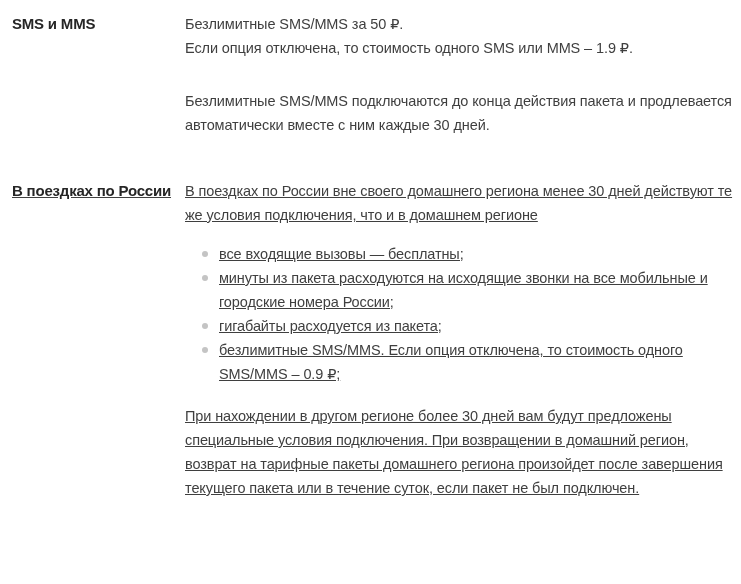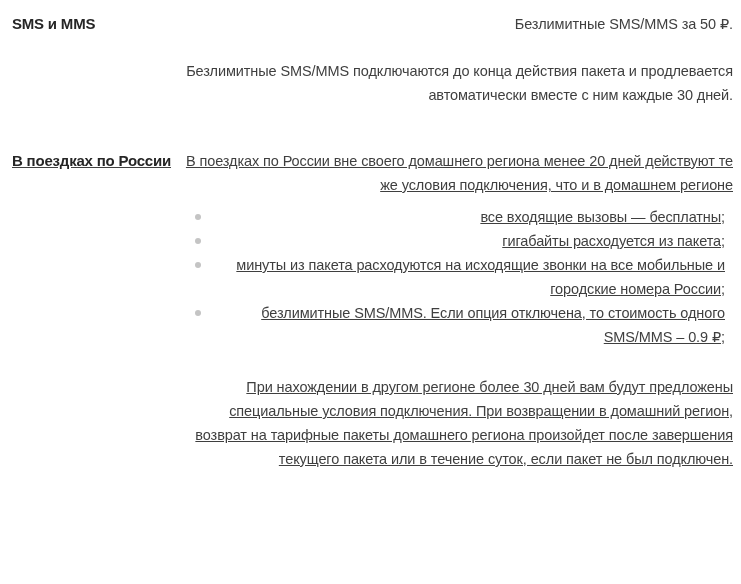--- a/index.html
+++ b/index.html
@@ -34,80 +34,80 @@
     width: 173px;
     flex: 0 0 173px;
     font-weight: bold;
     font-size: 15px;
     color: #262626;
     letter-spacing: -0.2px;
   }
   .section-body {
     width: 548px;
     flex: 0 0 548px;
-    text-align: right;
   }
   .para { margin: 0; }
-  .para + .para { margin-top: 23px; }
+  .para + .para { margin-top: 29px; }
   .line { margin: 0; }
   ul.bullet-list {
     list-style: none;
-    margin: 8px;
+    margin: 15px;
     padding: 0;
   }
   ul.bullet-list li {
     position: relative;
     padding-left: 19px;
   }
   .bullet-dot {
     position: absolute;
     left: 2px;
     top: 9px;
     width: 6px;
     height: 6px;
     border-radius: 50%;
     background: #c4c4c4;
   }
-  .outro { margin-top: 26px; }
+  .outro { margin-top: 18px; }
 </style>
 </head>
 <body>
 
 <div class="doc">
 
   <div class="section">
     <div class="section-label">SMS и MMS</div>
     <div class="section-body">
       <div class="para">
         <div class="line">Безлимитные SMS/MMS за 50 ₽.</div>
+        <div class="line">Если опция отключена, то стоимость одного SMS или MMS – 1.9 ₽.</div>
       </div>
       <div class="para">
         <div class="line">Безлимитные SMS/MMS подключаются до конца действия пакета и продлевается автоматически вместе с ним каждые 30 дней.</div>
       </div>
     </div>
   </div>
 
   <div class="section">
     <div class="section-label">В поездках по России</div>
     <div class="section-body">
       <div class="para">
-        <div class="line">В поездках по России вне своего домашнего региона менее 20 дней действуют те же условия подключения, что и в домашнем регионе</div>
+        <div class="line">В поездках по России вне своего домашнего региона менее 30 дней действуют те же условия подключения, что и в домашнем регионе</div>
       </div>
       <ul class="bullet-list">
         <li>
           <span class="bullet-dot"></span>
           <span>все входящие вызовы — бесплатны;</span>
         </li>
         <li>
           <span class="bullet-dot"></span>
-          <span>гигабайты расходуется из пакета;</span>
+          <span>минуты из пакета расходуются на исходящие звонки на все мобильные и городские номера России;</span>
         </li>
         <li>
           <span class="bullet-dot"></span>
-          <span>минуты из пакета расходуются на исходящие звонки на все мобильные и городские номера России;</span>
+          <span>гигабайты расходуется из пакета;</span>
         </li>
         <li>
           <span class="bullet-dot"></span>
           <span>безлимитные SMS/MMS. Если опция отключена, то стоимость одного SMS/MMS – 0.9 ₽;</span>
         </li>
       </ul>
       <div class="para outro">
         <div class="line">При нахождении в другом регионе более 30 дней вам будут предложены специальные условия подключения. При возвращении в домашний регион, возврат на тарифные пакеты домашнего региона произойдет после завершения текущего пакета или в течение суток, если пакет не был подключен.</div>
       </div>
     </div>

